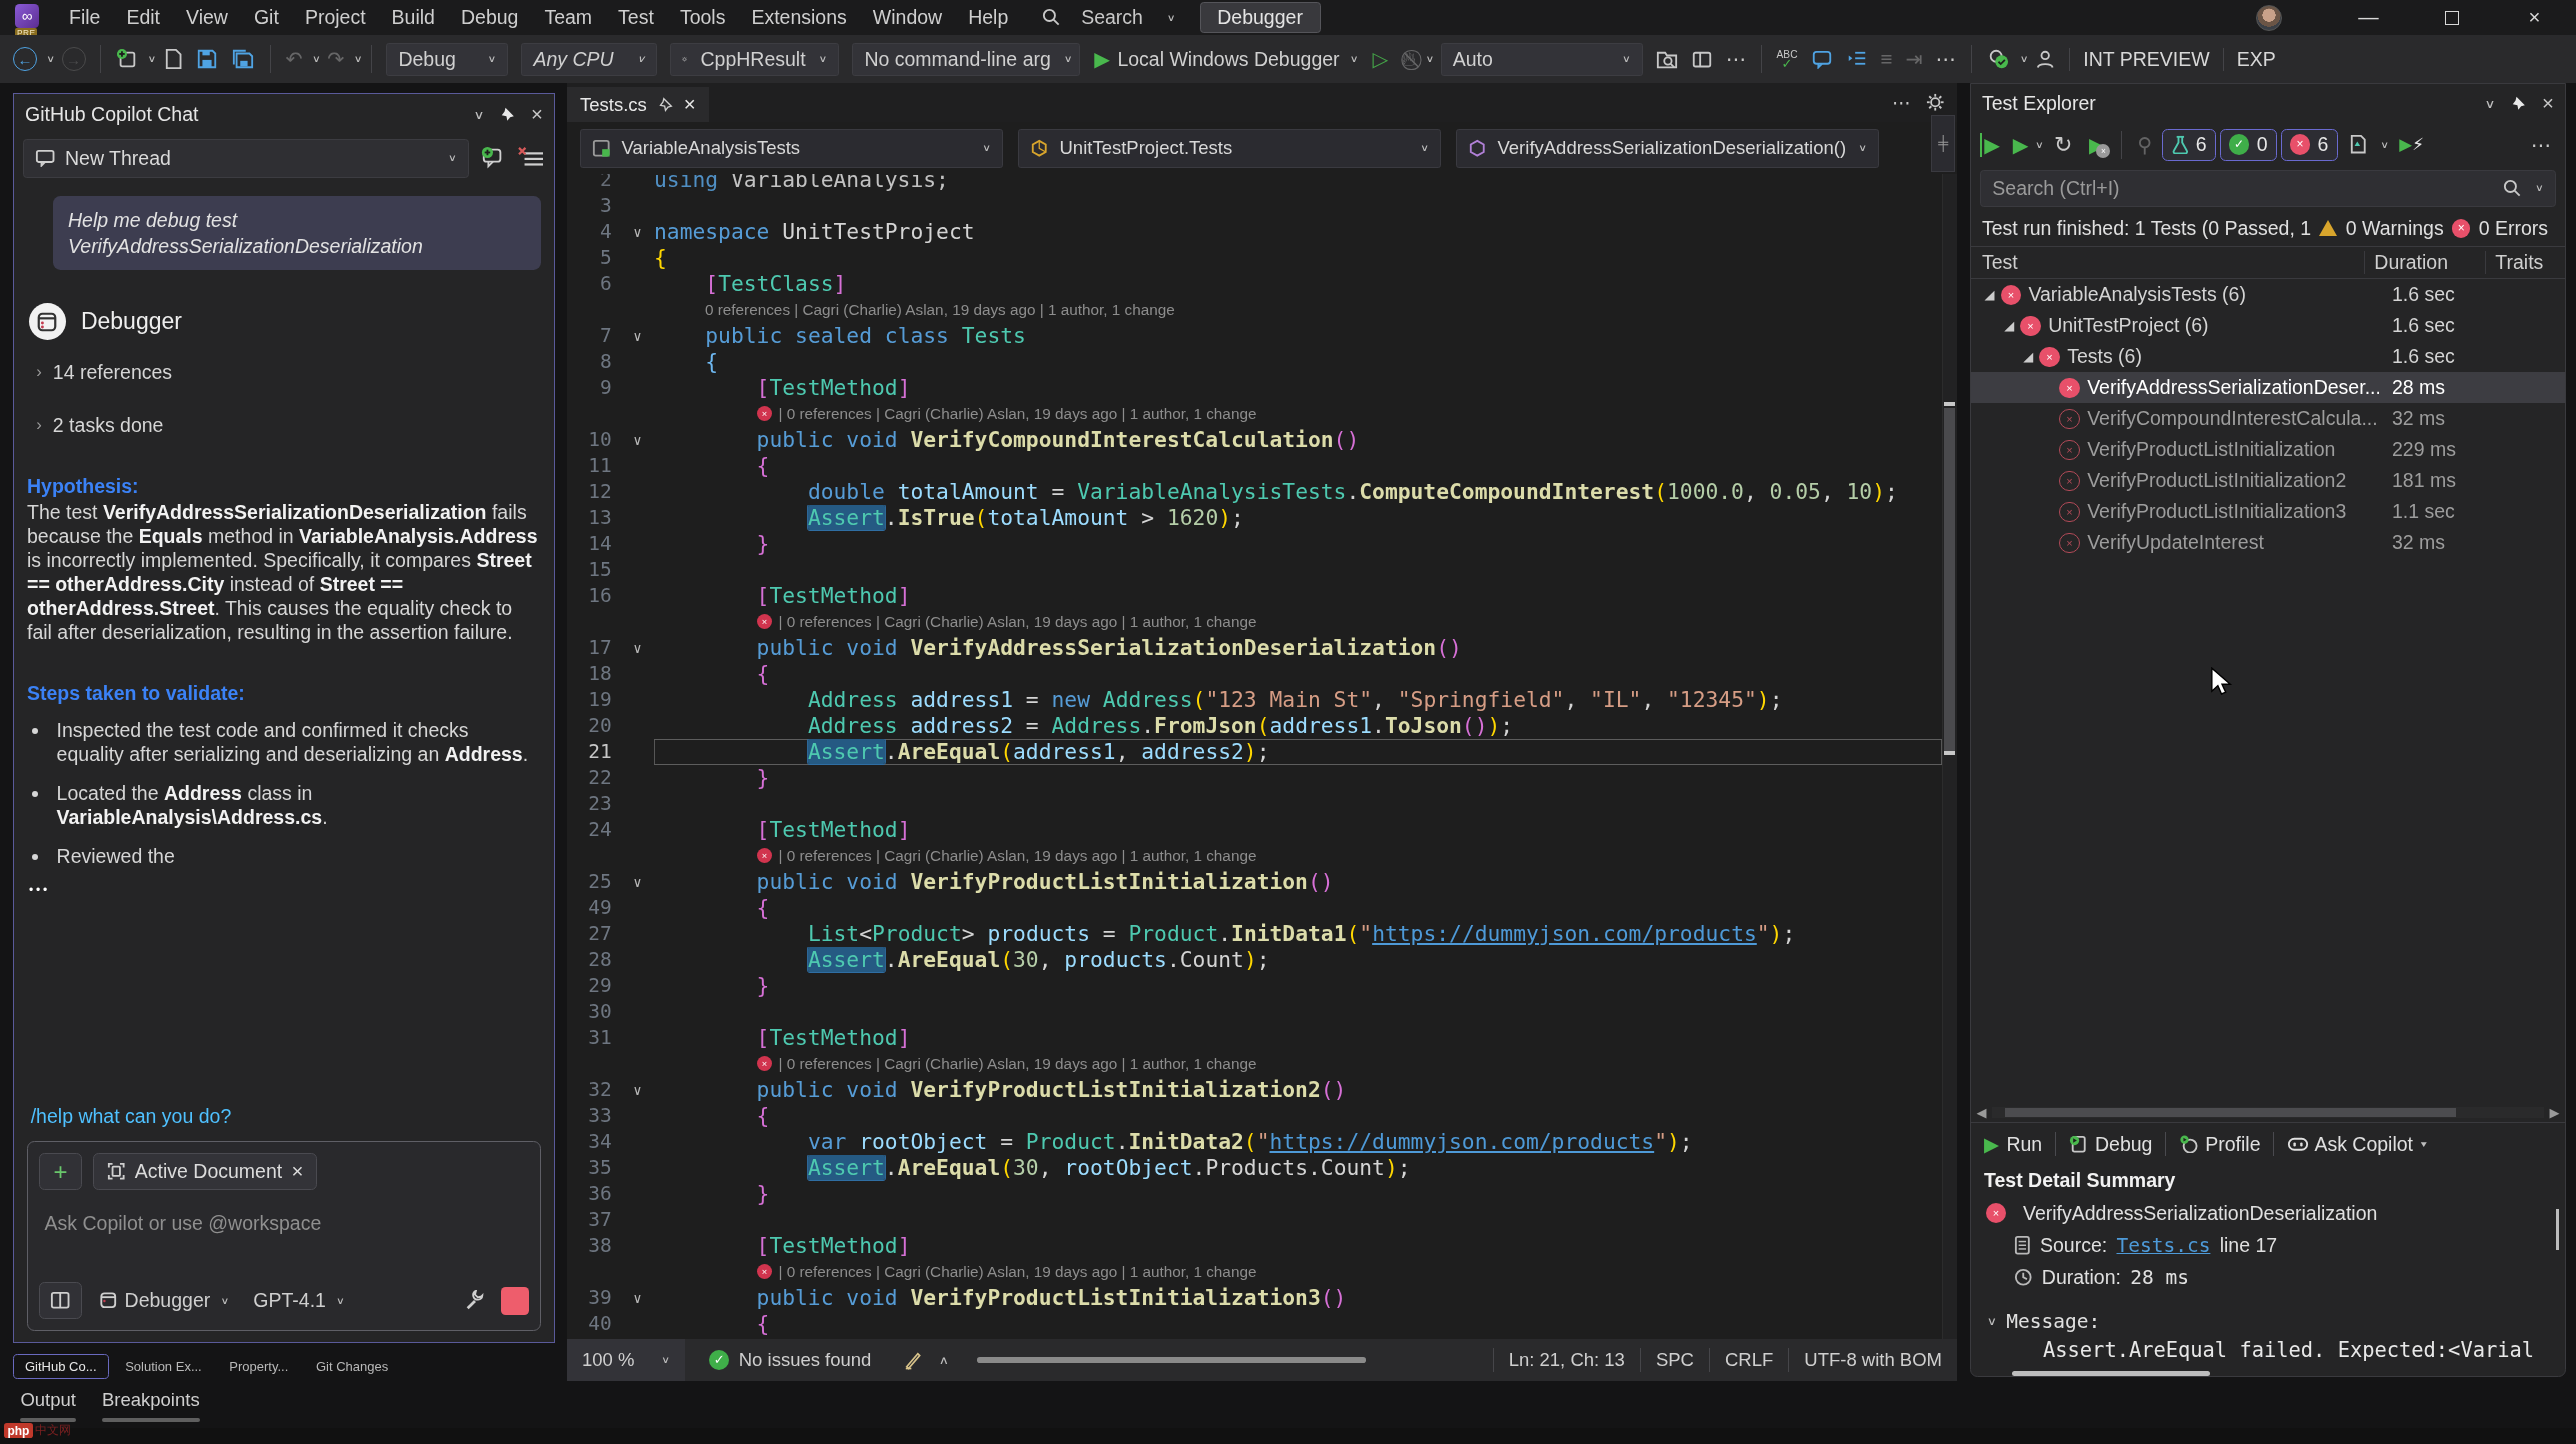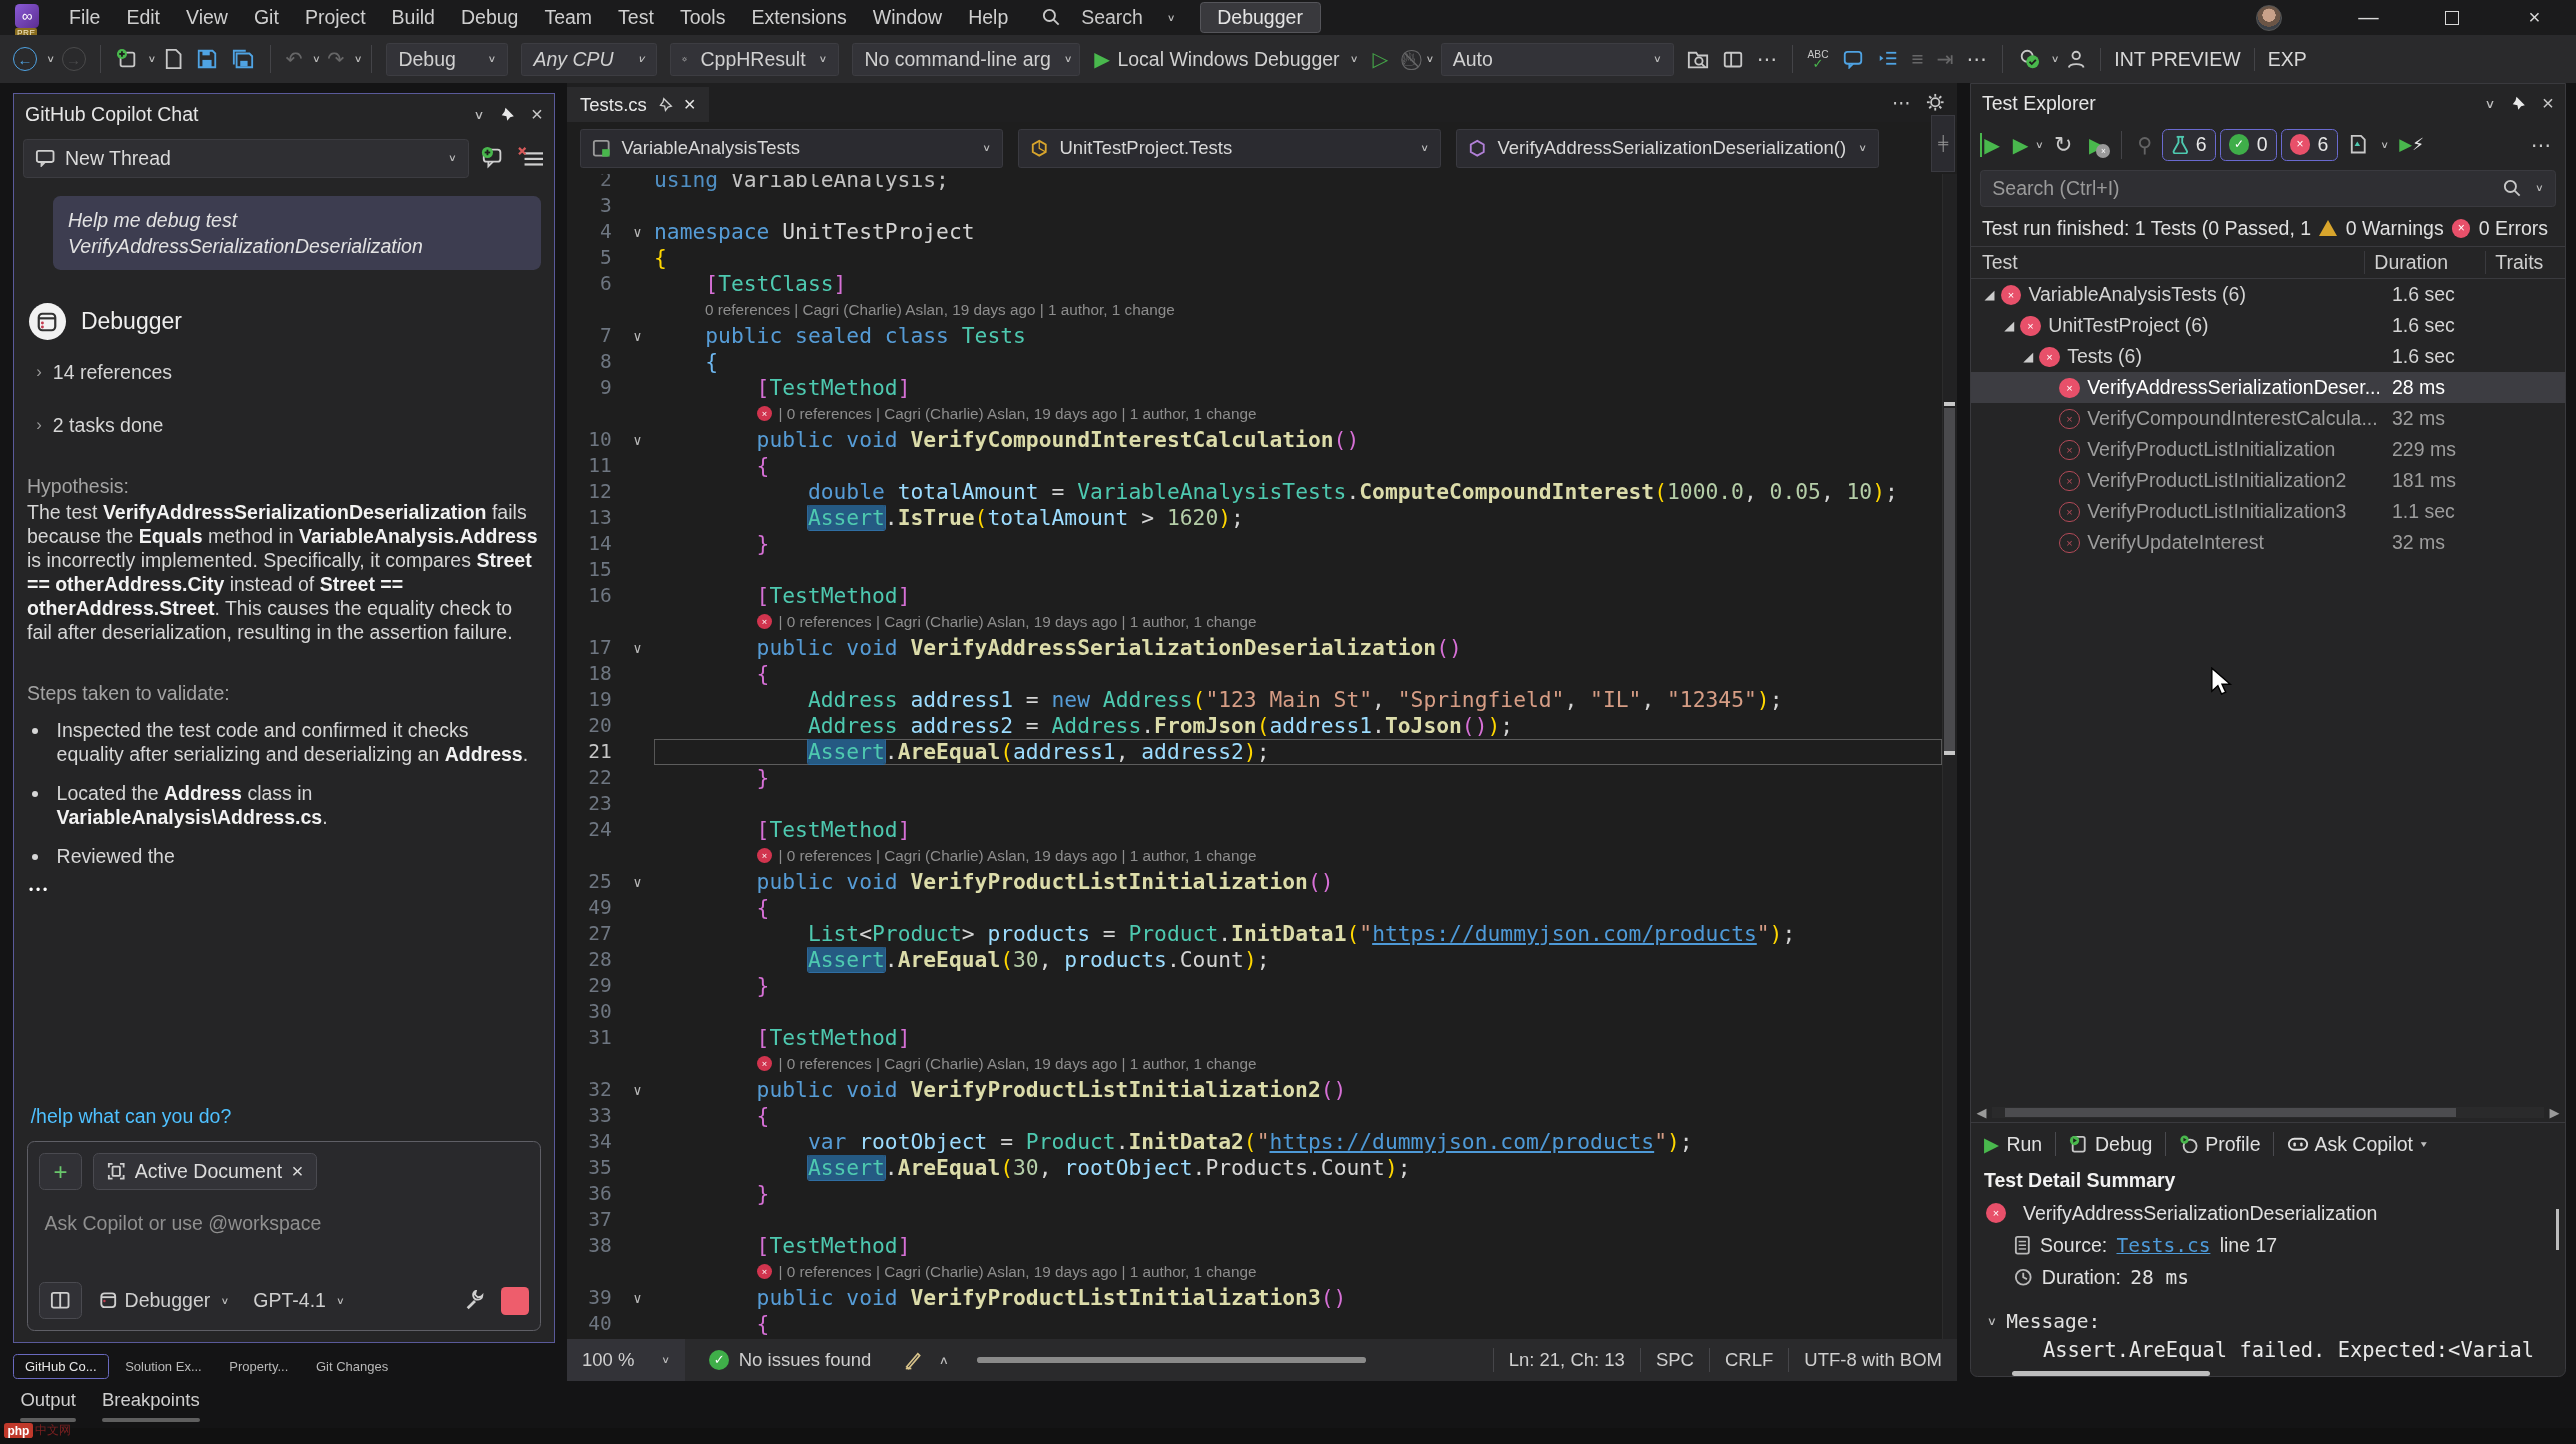--- a/index.html
+++ b/index.html
@@ -49,21 +49,21 @@
   #cp-thread{flex:1;background:#2f2f33;border:0.9px solid #3c3c41;border-radius:3.7px;height:39px;
     display:flex;align-items:center;padding:0 11px;gap:9.3px;color:#dadada;}
   #cp-thread .chev{margin-left:auto;}
   #cp-chat{flex:1;overflow:hidden;padding:9.3px 13px 0 13px;position:relative;}
   #cp-bubble{margin-left:26px;background:#3d3d50;border-radius:7.4px;padding:11px 15px;color:#e2e2e2;line-height:26px;font-style:italic;}
   #cp-agent{display:flex;align-items:center;gap:15px;margin:33px 0 5.6px 1.9px;}
   #cp-agent .av{width:37px;height:37px;border-radius:50%;background:#f2f2f2;display:flex;align-items:center;justify-content:center;}
   #cp-agent .name{font-size:23px;color:#efefef;}
   .cp-expander{display:flex;align-items:center;gap:11px;color:#d6d6d6;margin:20.4px 0 0 9.3px;}
   .cp-expander .ar{color:#9a9a9a;font-size:16.7px;}
-  .cp-h{font-weight:normal;color:#a3a3a3;margin-top:37px;line-height:24px;}
+  .cp-h{font-weight:bold;color:#3b82f6;margin-top:37px;line-height:24px;}
   #cp-hypo{margin-top:1.9px;line-height:24px;color:#d6d6d6;}
   #cp-hypo b,#cp-steps b{color:#f2f2f2;}
   #cp-steps{margin:13px 0 0 24px;line-height:24px;color:#d6d6d6;}
   #cp-steps li{margin-bottom:15px;padding-left:5.6px;}
   #cp-dots{color:#fff;font-size:12px;letter-spacing:2.8px;margin-left:1.9px;}
   #cp-bottom{padding:0 13px 11px 13px;}
   #cp-help{color:#4fc1ff;margin:0 0 13px 3.7px;}
   #cp-input{border:0.9px solid #5f5f66;border-radius:7.4px;background:#29292c;padding:11px;min-height:190px;
     display:flex;flex-direction:column;}
   #cp-chiprow{display:flex;align-items:center;gap:11px;}
@@ -291,21 +291,21 @@
       <span class="chev" style="margin-left:auto;">∨</span>
   </div>
   <div style="display:flex;align-items:center;gap:7.4px;margin:0 7.4px;">
     <span class="tico green" style="margin:0;">▶</span>
     <span>Local Windows Debugger</span>
     <span class="chev">∨</span>
   </div>
   <span class="tico green" style="opacity:.85;">▷</span>
   <span class="tico dim">🔥︎⃠</span>
   <span class="chev dim">∨</span>
-  <div class="tb-dd" style="width:233px;">
+  <div class="tb-dd" style="width:202px;">
     <span>Auto</span>
       <span class="chev" style="margin-left:auto;">∨</span>
   </div>
   <span class="tico">
     <svg width="22" height="20.4" viewBox="0 0 24 22">
         <path d="M2 4 h8 l2 3 h10 v13 h-20 z" fill="none" stroke="#c8c8c8" stroke-width="2"></path>
         <circle cx="13" cy="13" r="4" fill="none" stroke="#c8c8c8" stroke-width="2"></circle>
         <line x1="16" y1="16" x2="20" y2="20" stroke="#c8c8c8" stroke-width="2"></line>
       </svg>
   </span>

